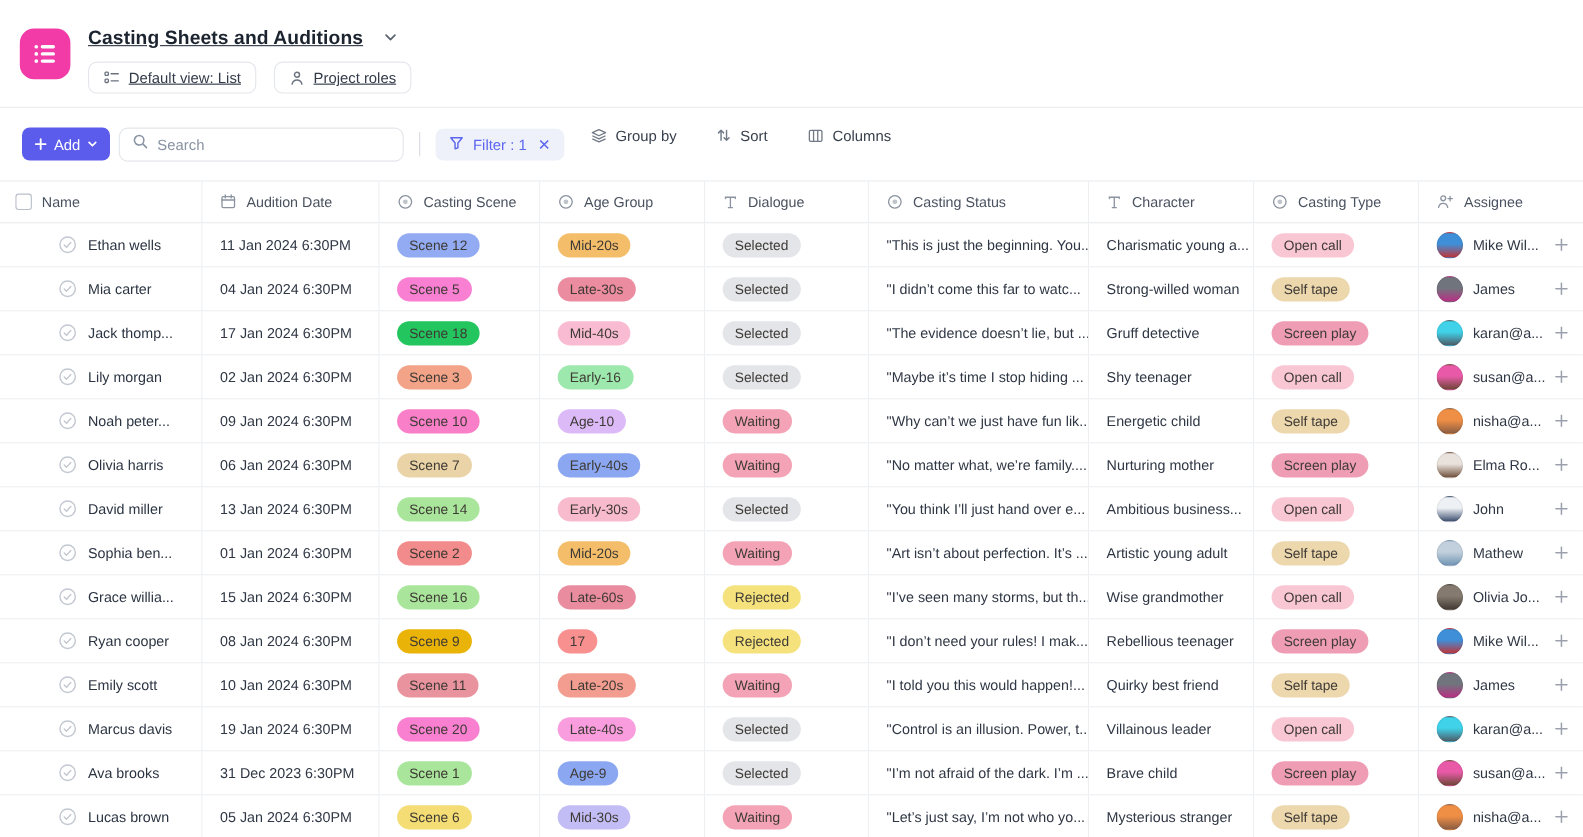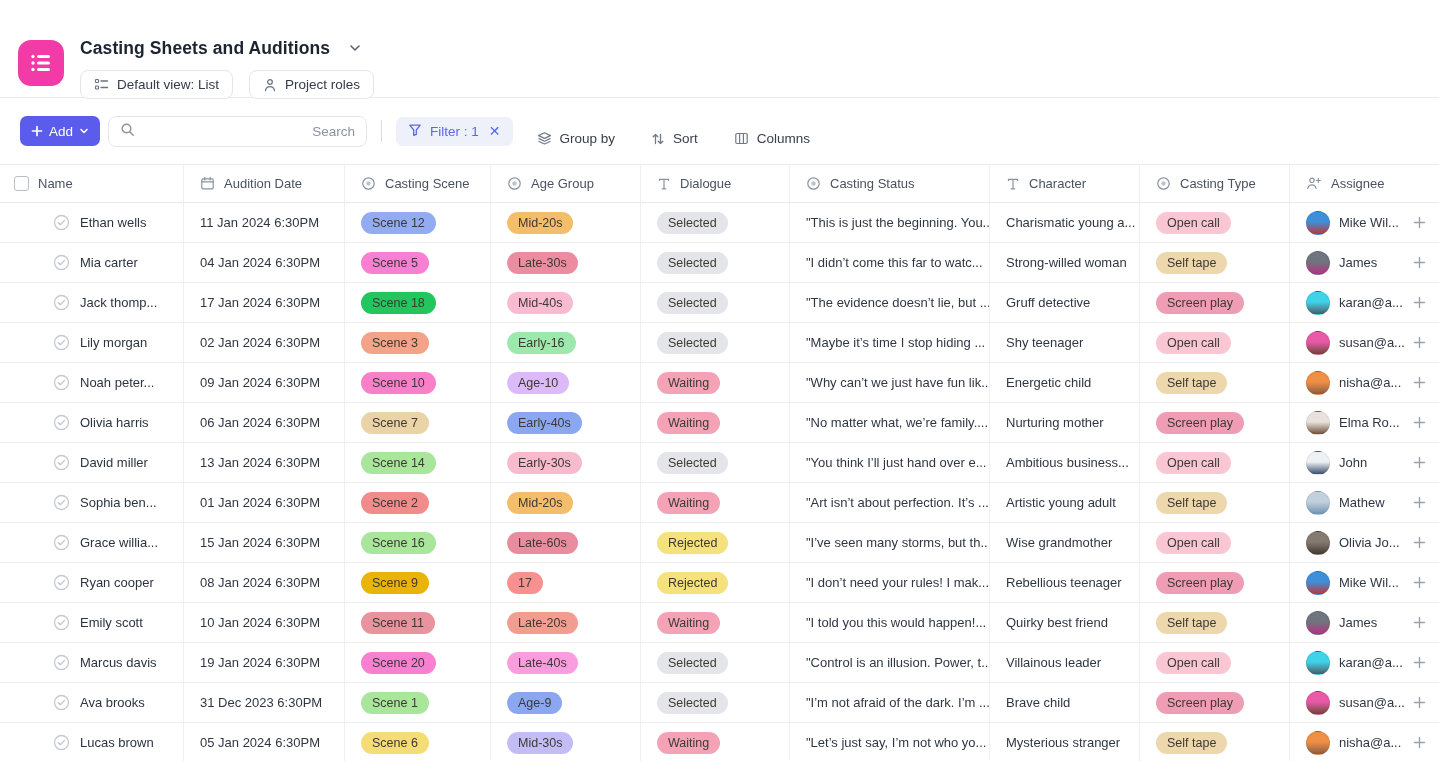--- a/index.html
+++ b/index.html
@@ -1,20 +1,20 @@
 <!DOCTYPE html>
 <html><head>
 <meta charset="utf-8">
 <style>
   * { margin:0; padding:0; box-sizing:border-box; }
   html,body { width:1439px; height:761px; overflow:hidden; background:#fff;
     font-family:"Liberation Sans", sans-serif; color:#2b3442; }
 
   
-  .topbar { display:flex; align-items:flex-start; padding:40px 0 0 18px; height:97px; }
+  .topbar { display:flex; align-items:flex-start; padding:26px 0 0 18px; height:97px;text-decoration:underline; }
   .app-icon { width:46px; height:46px; border-radius:13px; background:#f23ba6;
     display:flex; align-items:center; justify-content:center; flex:0 0 auto; cursor:pointer; }
   .head-right { margin-left:16px; margin-top:-6px; }
   .title-row { display:flex; align-items:center; gap:18px; height:28px; }
   .title-row h1 { font-size:17.5px; font-weight:700; color:#1c2430; letter-spacing:.1px; }
   .chev { color:#5b6470; display:flex; align-items:center; cursor:pointer; }
   .view-btns { display:flex; gap:16px; margin-top:8px; }
   .view-btn { display:inline-flex; align-items:center; gap:8px; height:29px; padding:0 13px;
     background:#fff; border:1px solid #e3e6ea; border-radius:8px; font-size:13.5px;
     color:#333b49; cursor:pointer; font-family:inherit; }
@@ -24,27 +24,27 @@
 
   
   .toolbar { display:flex; align-items:center; height:66px; padding-left:20px; }
   .add-btn { display:inline-flex; align-items:center; gap:6px; height:30px; padding:0 11px;
     background:#5b5ceb; color:#fff; border:none; border-radius:7px; font-size:13.5px;
     font-weight:400; cursor:pointer; font-family:inherit; }
   .add-btn .ic { display:flex; }
   .search-box { display:flex; align-items:center; gap:8px; width:259px; height:31px;
     margin-left:8px; border:1px solid #e3e6ea; border-radius:8px; padding:0 11px; color:#8a93a2; }
   .search-box input { border:none; outline:none; font-size:13.5px; width:100%;
-    font-family:inherit; color:#2b3442;text-align:right; }
+    font-family:inherit; color:#2b3442; }
   .search-box input::placeholder { color:#8a93a2; }
   .vsep { width:1px; height:22px; background:#d9dde3; margin:0 14px; }
   .filter-chip { display:inline-flex; align-items:center; gap:8px; height:29px; padding:0 12px;
     background:#eef0fa; border-radius:7px; color:#5d66ee; font-size:13.5px; cursor:pointer; }
   .filter-chip .x { font-size:14px; cursor:pointer; margin-left:2px; }
-  .tb-btn { display:inline-flex; align-items:flex-end; gap:8px; height:30px; padding:0 10px;
+  .tb-btn { display:inline-flex; align-items:flex-start; gap:8px; height:30px; padding:0 10px;
     background:transparent; border:none; font-size:13.5px; color:#38404d; cursor:pointer;
     font-family:inherit; margin-left:8px; }
   .tb-btn .ic { color:#717a87; display:flex; }
 
   
   .grid-cols { display:grid;
     grid-template-columns:184px 161px 146px 150px 149px 200px 150px 150px 149px; }
   .thead { border-top:1px solid #e9ebee; border-bottom:1px solid #e9ebee; height:39px; }
   .th { display:flex; align-items:center; gap:9px; padding-left:16px; font-size:13px;
     color:#4a5260; border-right:1px solid #edeff2; cursor:pointer; }

